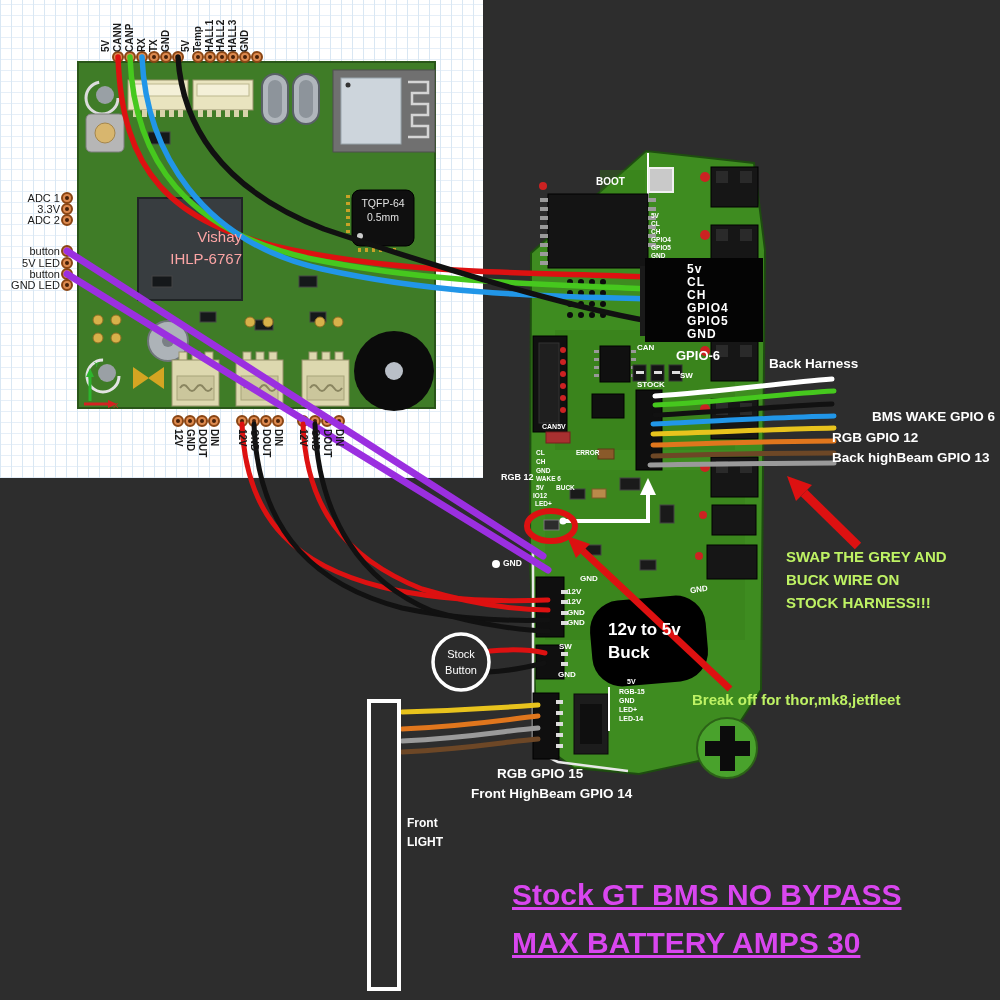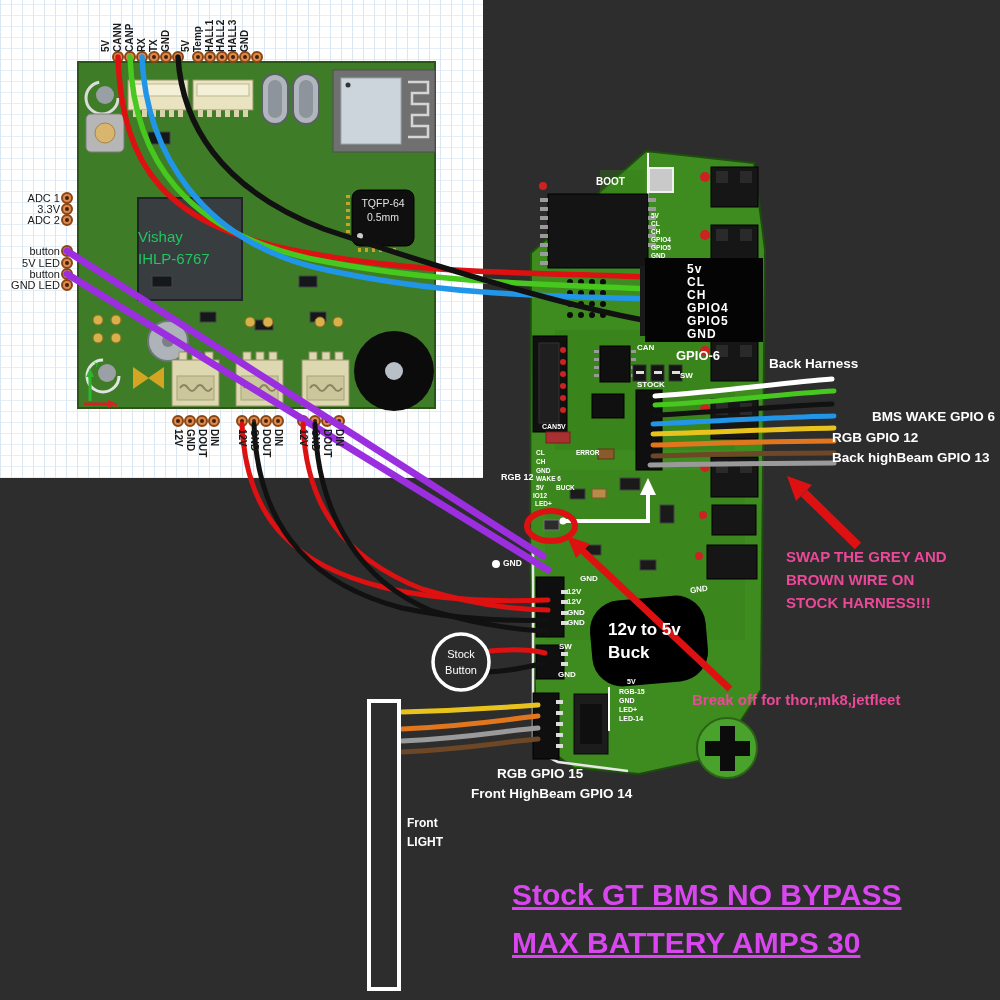--- a/index.html
+++ b/index.html
@@ -10,23 +10,23 @@
       repeating-linear-gradient(90deg,#d9e7f3 0 1px,transparent 1px 11px),
       repeating-linear-gradient(0deg,#e6eff8 0 1px,transparent 1px 11px);}
   svg{position:absolute;left:0;top:0;}
   .lab{position:absolute;white-space:nowrap;}
   .vt{position:absolute;height:12px;line-height:12px;font:bold 10px "Liberation Sans",sans-serif;
       color:#191919;white-space:nowrap;transform:rotate(-90deg);transform-origin:0 100%;}
   .vb{position:absolute;height:12px;line-height:12px;font:bold 10px "Liberation Sans",sans-serif;
       color:#191919;white-space:nowrap;transform:rotate(90deg);transform-origin:0 0;}
   .ll{position:absolute;left:2px;width:58px;text-align:right;font:11px "Liberation Sans",sans-serif;color:#191919;}
   .silk{color:#ffffff;font-weight:bold;}
-  .chiptxt{color:#22c55e;text-align:left;font-size:15px;}
+  .chiptxt{color:#fca5a5;text-align:right;font-size:15px;}
   .boxlab{font:bold 12px "Liberation Sans",sans-serif;color:#fff;letter-spacing:1px;height:12px;line-height:12px;}
-  .warn{color:#ec4899;font:bold 15px "Liberation Sans",sans-serif;}
+  .warn{color:#bef264;font:bold 15px "Liberation Sans",sans-serif;}
   .white-ann{color:#ffffff;font:bold 13.5px "Liberation Sans",sans-serif;}
   .title{color:#d946ef;font:bold 30px "Liberation Sans",sans-serif;text-decoration:underline;}
 </style>
 </head>
 <body>
 
 <div class="canvas">
   <div class="panel"></div>
 
   <svg width="1000" height="1000">
@@ -481,21 +481,21 @@
   <span class="lab silk" style="left:619px;top:688px;font-size:7px">RGB-15</span>
   <span class="lab silk" style="left:619px;top:697px;font-size:7px">GND</span>
   <span class="lab silk" style="left:619px;top:706px;font-size:7px">LED+</span>
   <span class="lab silk" style="left:619px;top:715px;font-size:7px">LED-14</span>
 
   <span class="lab white-ann" style="left:769px;top:356px">Back Harness</span>
   <span class="lab white-ann" style="left:872px;top:409px">BMS WAKE GPIO 6</span>
   <span class="lab white-ann" style="left:832px;top:430px">RGB GPIO 12</span>
   <span class="lab white-ann" style="left:832px;top:450px">Back highBeam GPIO 13</span>
   <span class="lab warn" style="left:786px;top:548px">SWAP THE GREY AND</span>
-  <span class="lab warn" style="left:786px;top:571px">BROWN WIRE ON</span>
+  <span class="lab warn" style="left:786px;top:571px">BUCK WIRE ON</span>
   <span class="lab warn" style="left:786px;top:594px">STOCK HARNESS!!!</span>
   <span class="lab warn" style="left:692px;top:691px">Break off for thor,mk8,jetfleet</span>
   <span class="lab white-ann" style="left:497px;top:766px">RGB GPIO 15</span>
   <span class="lab white-ann" style="left:471px;top:786px">Front HighBeam GPIO 14</span>
   <div class="lab" style="left:433px;top:646px;width:56px;text-align:center;color:#fff;font-size:11px;line-height:16px">
     <div>Stock</div>
     <div>Button</div>
   </div>
   <div class="lab" style="left:407px;top:814px;color:#fff;font-weight:bold;font-size:12px;line-height:19px">
     <div>Front</div>

